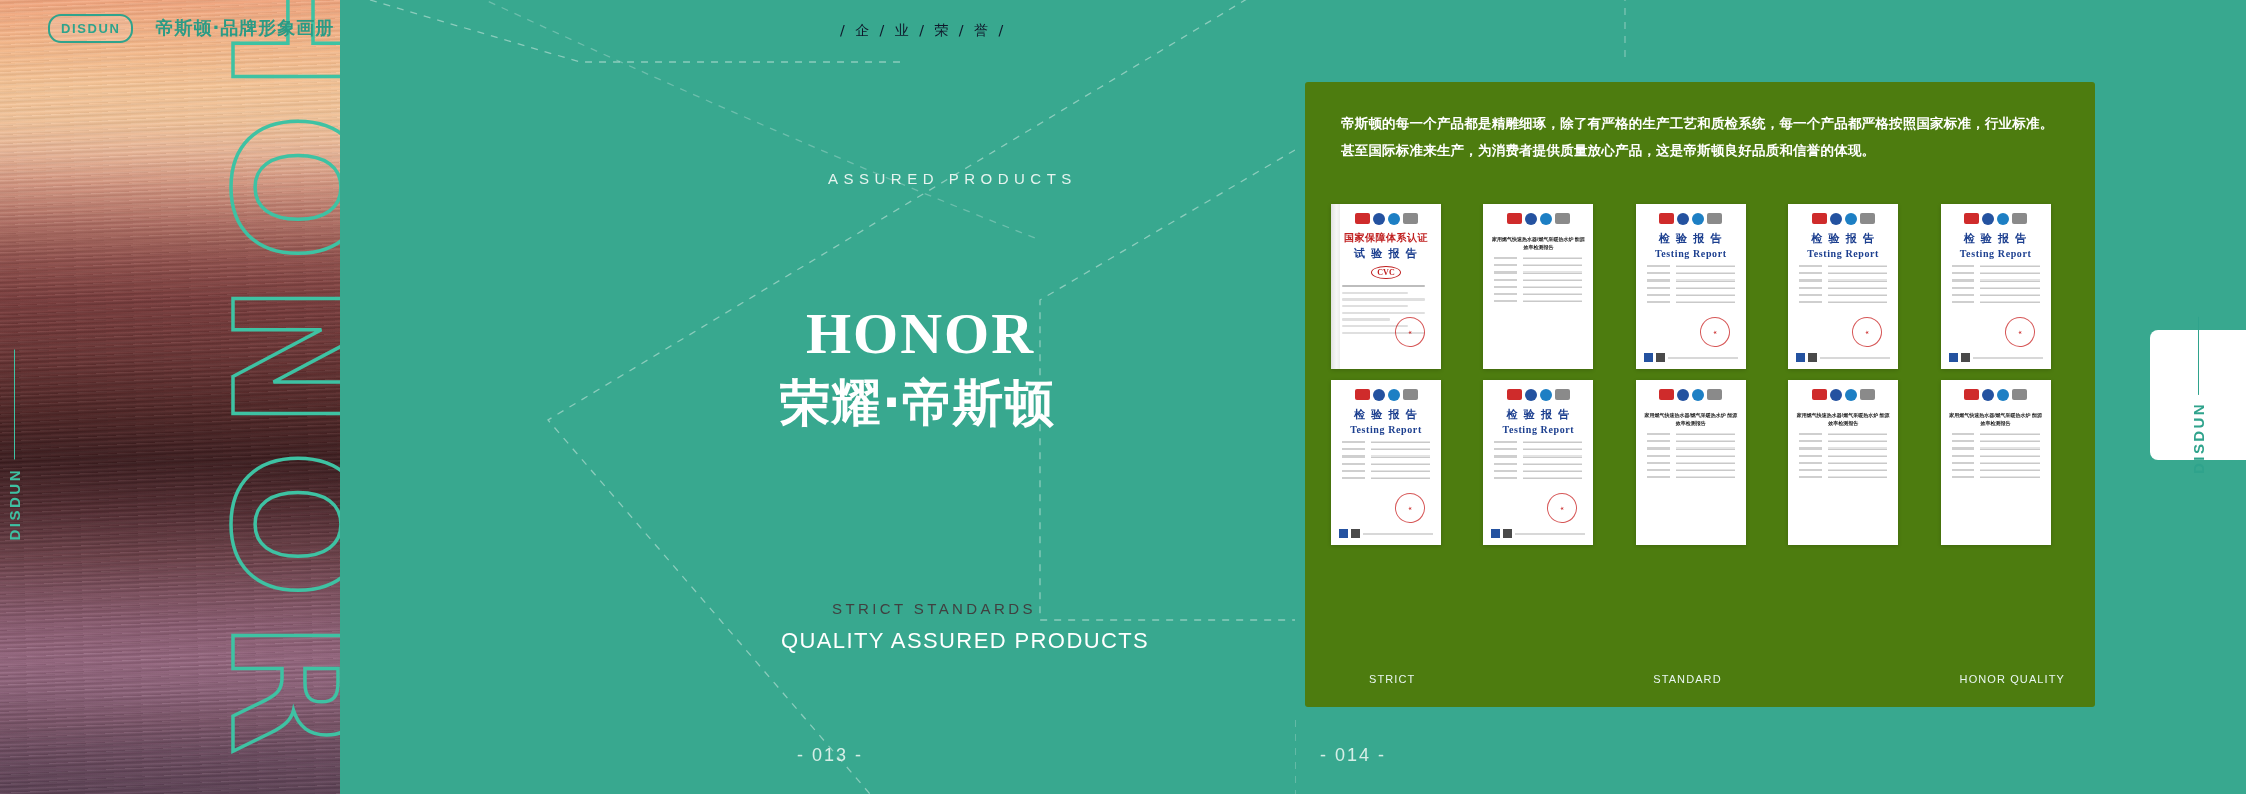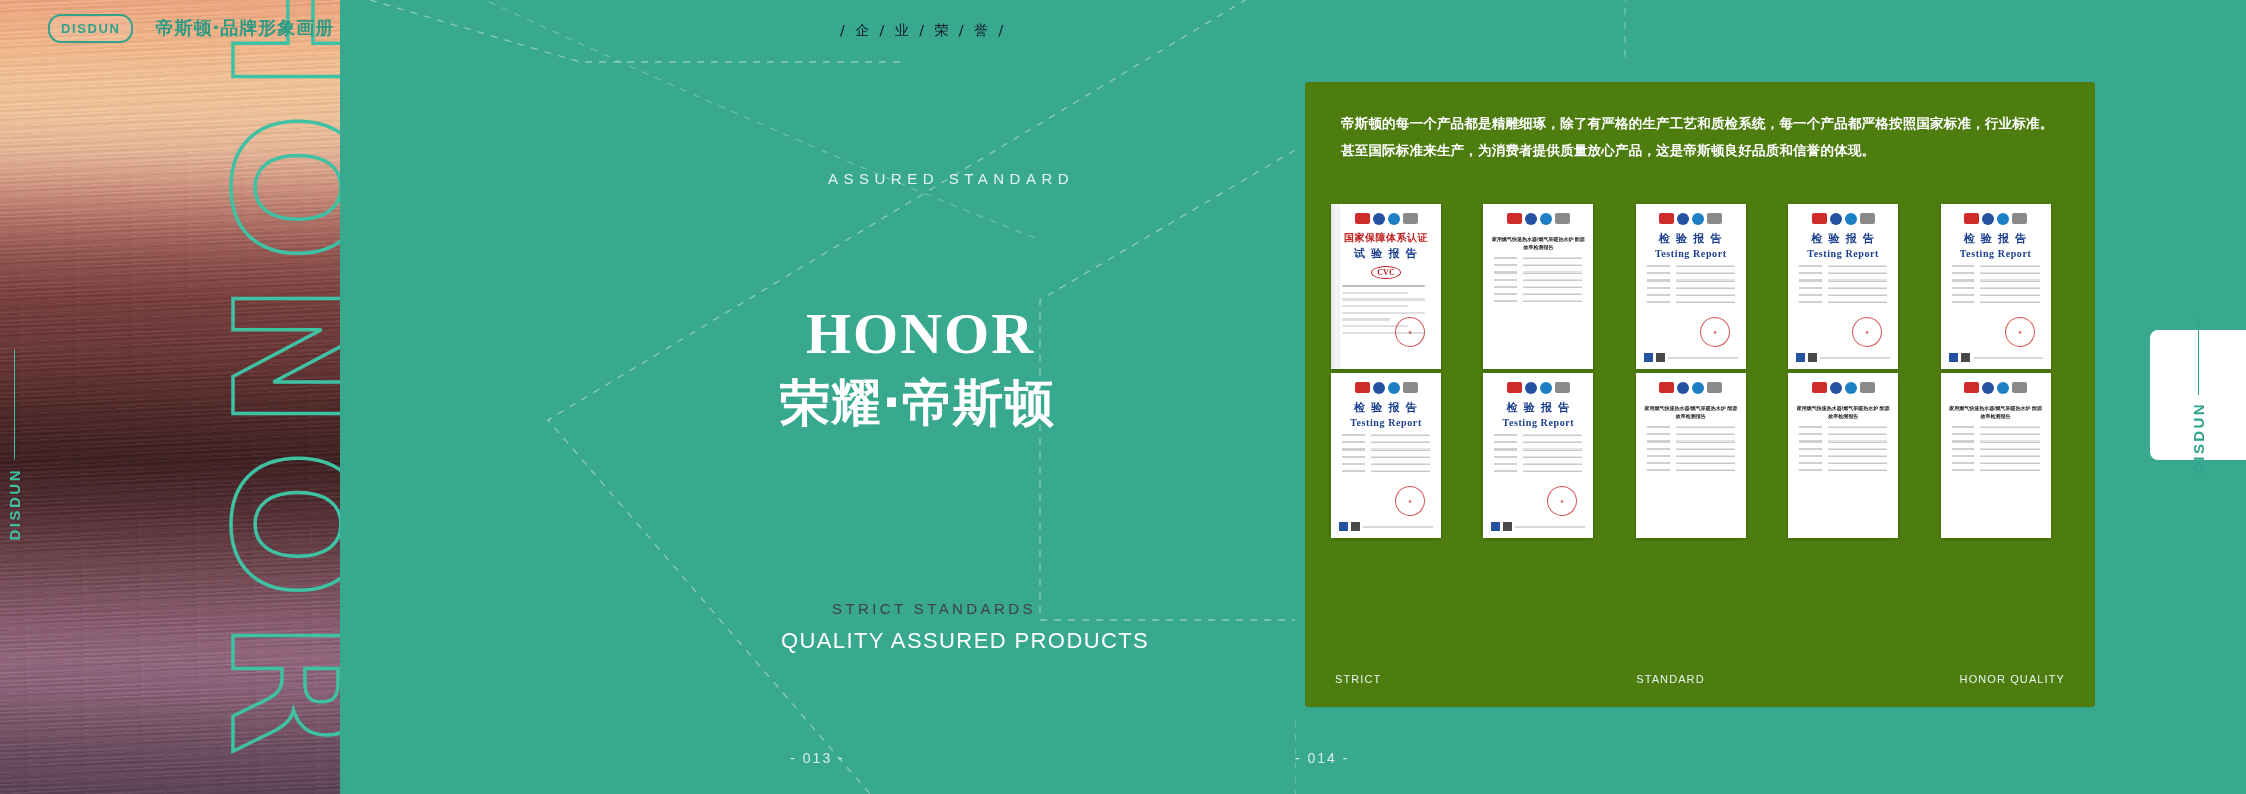--- a/index.html
+++ b/index.html
@@ -74,36 +74,36 @@
     font-family:"Liberation Serif","DejaVu Serif",serif; }
   .bigcn { position:absolute; left:440px; top:370px; color:#ffffff; font-size:50px;
     font-weight:bold; letter-spacing:1px; z-index:3;
     font-family:"DejaVu Sans","Liberation Sans",sans-serif; }
 
   .sub1 { position:absolute; left:492px; top:600px; color:#404040; font-size:15px;
     letter-spacing:3.4px; z-index:3; }
   .sub2 { position:absolute; left:441px; top:628px; color:#ffffff; font-size:22px;
     letter-spacing:1.4px; z-index:3;text-align:center; }
 
-  .pagenum { position:absolute; bottom:28px; color:#d7eee7; font-size:14px;
-    letter-spacing:2px; z-index:3; }
+  .pagenum { position:absolute; bottom:28px; color:#d7eee7; font-size:18px;
+    letter-spacing:2px; z-index:3;margin-left:25px; }
   .pagenum-l { left:0; right:0; text-align:center; }
 
   
   .page-right { position:relative; flex:1; height:794px; background:#38a88f; overflow:hidden; }
 
   .card { position:absolute; left:10px; top:82px; width:790px; height:625px;
     background:#4d7c0f; border-radius:3px; }
 
   .card-copy { position:absolute; left:36px; top:28px; width:718px;
     color:#ffffff; font-size:13.5px; line-height:2.0; font-weight:bold;
     letter-spacing:0.2px; font-family:"DejaVu Sans","Liberation Sans",sans-serif; }
 
   .cert-grid { position:absolute; left:26px; top:122px; width:740px;
-    display:grid; grid-template-columns:repeat(5, 1fr); gap:4px 22px; }
+    display:grid; grid-template-columns:repeat(5, 1fr); gap:11px 22px; }
 
   .cert { position:relative; width:110px; height:165px; background:#ffffff;
     box-shadow:0 1px 4px rgba(0,0,0,0.18); overflow:hidden;
     display:flex; flex-direction:column; align-items:center; padding:9px 7px 7px; }
   .cert.spine::before { content:""; position:absolute; left:0; top:0; bottom:0; width:9px;
     background:linear-gradient(90deg,#e2e2e2,#f7f7f7 60%,#ededed); }
   .cert-badges { display:flex; gap:3px; align-items:flex-start; margin-bottom:5px;
     width:100%; justify-content:center; }
   .bdg { width:15px; height:11px; border-radius:2px; }
   .bdg.red { background:#cf2b2b; }
@@ -131,21 +131,21 @@
     color:rgba(200,30,30,.85); font-size:5px; display:flex; align-items:center;
     justify-content:center; transform:rotate(-12deg); }
   .cert-foot { position:absolute; left:8px; right:8px; bottom:7px; display:flex;
     align-items:center; gap:3px; }
   .cert-foot .mk { width:9px; height:9px; background:#2452a0; }
   .cert-foot .mk2 { width:9px; height:9px; background:#4a4a4a; }
   .cert-foot .ft { flex:1; height:2px; background:#d8d8d8; }
 
   .card-labels { position:absolute; left:30px; right:30px; bottom:22px;
     display:flex; justify-content:space-between; }
-  .card-labels span { color:#e9f6f2; font-size:11px; letter-spacing:1.1px; }
+  .card-labels span { color:#e9f6f2; font-size:11px; letter-spacing:1.1px;margin-left:34px; }
 
   
   .side-tab { position:absolute; right:0; top:330px; width:96px; height:130px;
     background:#ffffff; border-radius:8px 0 0 8px; z-index:9;
     display:flex; align-items:center; justify-content:center; }
   .side-tab .st-inner { display:flex; align-items:center; gap:7px;
     writing-mode:vertical-rl; transform:rotate(180deg); }
   .side-tab .st-text { color:#2fa38c; font-size:15px; font-weight:bold; letter-spacing:2.4px; }
   .side-tab .st-rule { width:1.5px; height:78px; background:#2fa38c; }
 </style>
@@ -179,21 +179,21 @@
         <path d="M 955 -30 L 208 420 L 530 794"></path>
         <path d="M 30 0 L 240 62 L 560 62"></path>
         <path d="M 955 150 L 700 300 L 700 620 L 955 620"></path>
       </g>
       <g fill="none" stroke="#cfe9e1" stroke-opacity="0.35" stroke-width="1.3" stroke-dasharray="7 7">
         <path d="M 60 -40 Q 420 130 700 240"></path>
       </g>
     </svg>
 
     <div class="crumb">/ 企 / 业 / 荣 / 誉 /</div>
-    <div class="eyebrow">ASSURED STANDARD</div>
+    <div class="eyebrow">ASSURED PRODUCTS</div>
     <div class="bigen">HONOR</div>
     <div class="bigcn">荣耀·帝斯顿</div>
     <div class="sub1">STRICT STANDARDS</div>
     <div class="sub2">QUALITY ASSURED PRODUCTS</div>
     <div class="pagenum pagenum-l">- 013 -</div>
   </div>
 
   <div class="page-right">
 
     <svg class="dash-shape" width="951" height="794" viewBox="0 0 951 794" style="left:0;top:0;">

